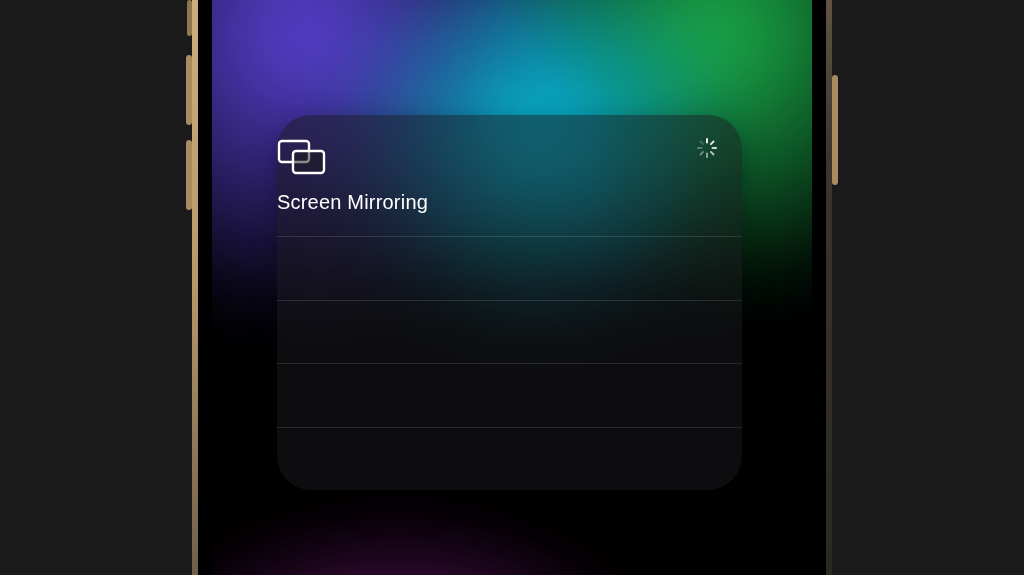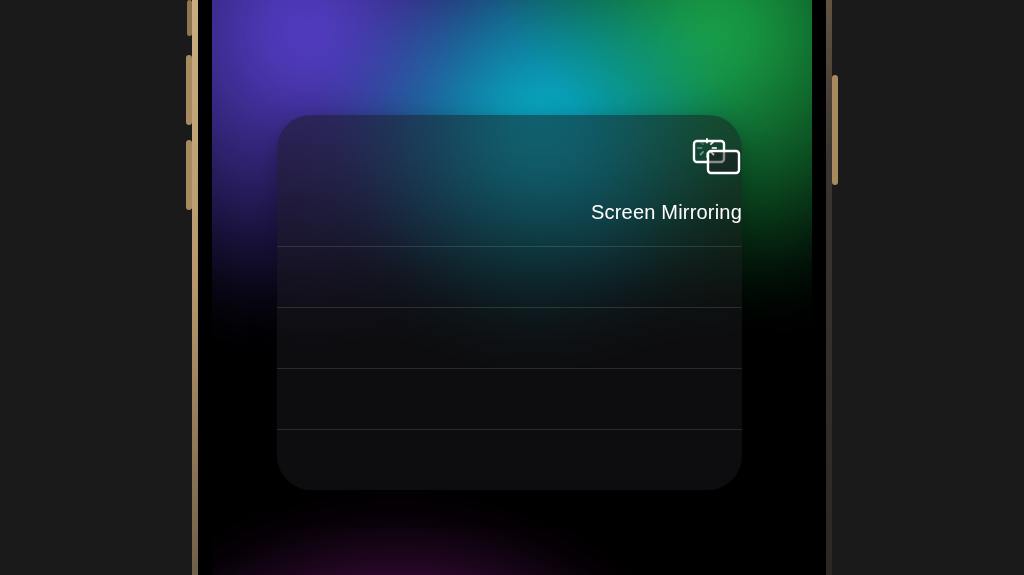--- a/index.html
+++ b/index.html
@@ -78,22 +78,22 @@
       display: flex;
       flex-direction: column;
       overflow: hidden;
     }
 
     .card-header {
       position: relative;
       padding: 24px 0 22px;
       display: flex;
       flex-direction: column;
-      align-items: flex-end;
-      gap: 26px;
+      align-items: flex-start;
+      gap: 16px;
     }
 
     .mirror-icon svg { display: block; }
 
     .card-title {
       color: #fff;
       font-size: 20px;
       font-weight: 400;
       letter-spacing: 0.2px;
     }

